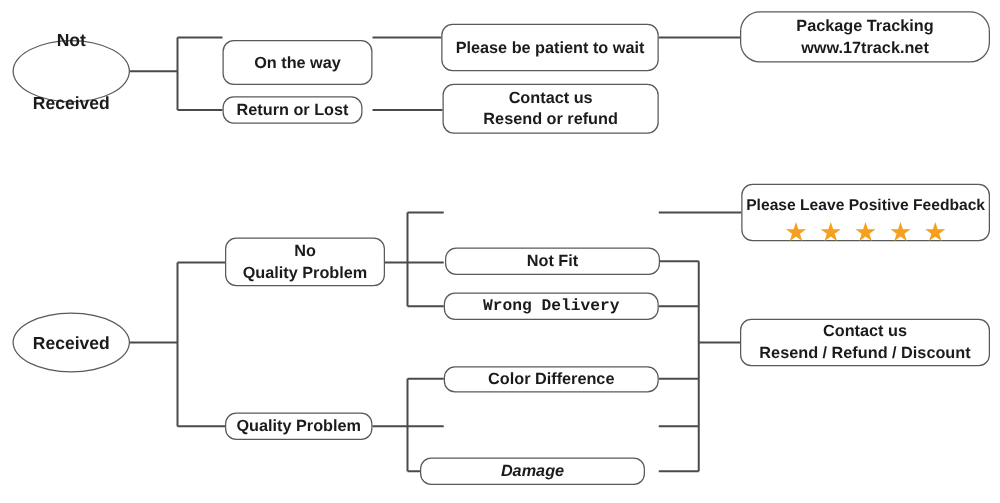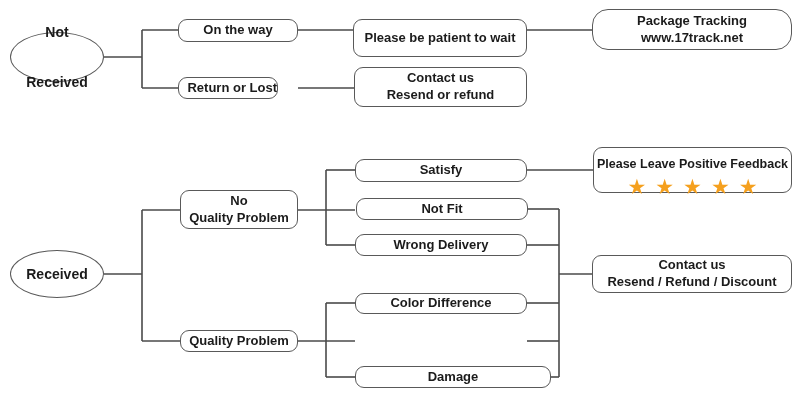--- a/index.html
+++ b/index.html
@@ -48,35 +48,35 @@
     color: #F5A01E;
     font-size: 21px;
     letter-spacing: 9px;
     line-height: 1;
     margin-top: 3px;
     margin-left: 9px; 
     white-space: nowrap;
   }
   
   .n-not-received    { left: 10px;  top: 32px;  width: 94px;  height: 50px; font-size: 14px; gap: 31px; }
-  .n-on-the-way      { left: 178px; top: 19px;  width: 120px; height: 23px; }
+  .n-on-the-way      { left: 178px; top: 32px;  width: 120px; height: 36px; }
   .n-please-wait     { left: 353px; top: 19px;  width: 174px; height: 38px; justify-content: center; }
   .n-package-track   { left: 592px; top: 9px;   width: 200px; height: 41px; border-radius: 16px; }
-  .n-return-lost     { left: 178px; top: 77px;  width: 100px; height: 22px; align-items: flex-end; }
+  .n-return-lost     { left: 178px; top: 77px;  width: 112px; height: 22px; }
   .n-contact-nr      { left: 354px; top: 67px;  width: 173px; height: 40px; }
   .n-received        { left: 10px;  top: 250px; width: 94px;  height: 48px; font-size: 14px; }
-  .n-no-quality      { left: 180px; top: 190px; width: 118px; height: 39px; }
+  .n-no-quality      { left: 180px; top: 190px; width: 128px; height: 39px; }
   .n-satisfy         { left: 355px; top: 159px; width: 172px; height: 23px; }
   .n-feedback        { left: 593px; top: 147px; width: 199px; height: 46px; }
   .n-not-fit         { left: 356px; top: 198px; width: 172px; height: 22px; }
-  .n-wrong-delivery  { left: 355px; top: 234px; width: 172px; height: 22px; }
+  .n-wrong-delivery  { left: 355px; top: 234px; width: 172px; height: 22px; font-family: Liberation Mono, monospace; }
   .n-quality-problem { left: 180px; top: 330px; width: 118px; height: 22px; }
   .n-color-diff      { left: 355px; top: 293px; width: 172px; height: 21px; align-items: center; }
   .n-quality-defect  { left: 355px; top: 330px; width: 172px; height: 21px; }
-  .n-damage          { left: 355px; top: 366px; width: 196px; height: 22px; }
+  .n-damage          { left: 336px; top: 366px; width: 180px; height: 22px; font-style: italic; }
   .n-contact-rec     { left: 592px; top: 255px; width: 200px; height: 38px; }
 </style>
 </head>
 <body>
 
 <div class="canvas">
 
   <svg class="connectors" viewBox="0 0 800 402" xmlns="http://www.w3.org/2000/svg" stroke="#4a4a4a" stroke-width="1.6" fill="none">
 
     <path d="M104,57 H142"></path>
@@ -139,23 +139,20 @@
 
   <div class="node ellipse n-received">
     <span>Received</span>
   </div>
 
   <div class="node box n-no-quality">
     <span class="l1">No</span>
     <span class="l2">Quality Problem</span>
   </div>
 
-  <div class="node box n-satisfy">
-    <span>Satisfy</span>
-  </div>
 
   <div class="node box n-feedback">
     <span class="feedback-label">Please Leave Positive Feedback</span>
     <span class="stars">★★★★★</span>
   </div>
 
   <div class="node box n-not-fit">
     <span>Not Fit</span>
   </div>
 

